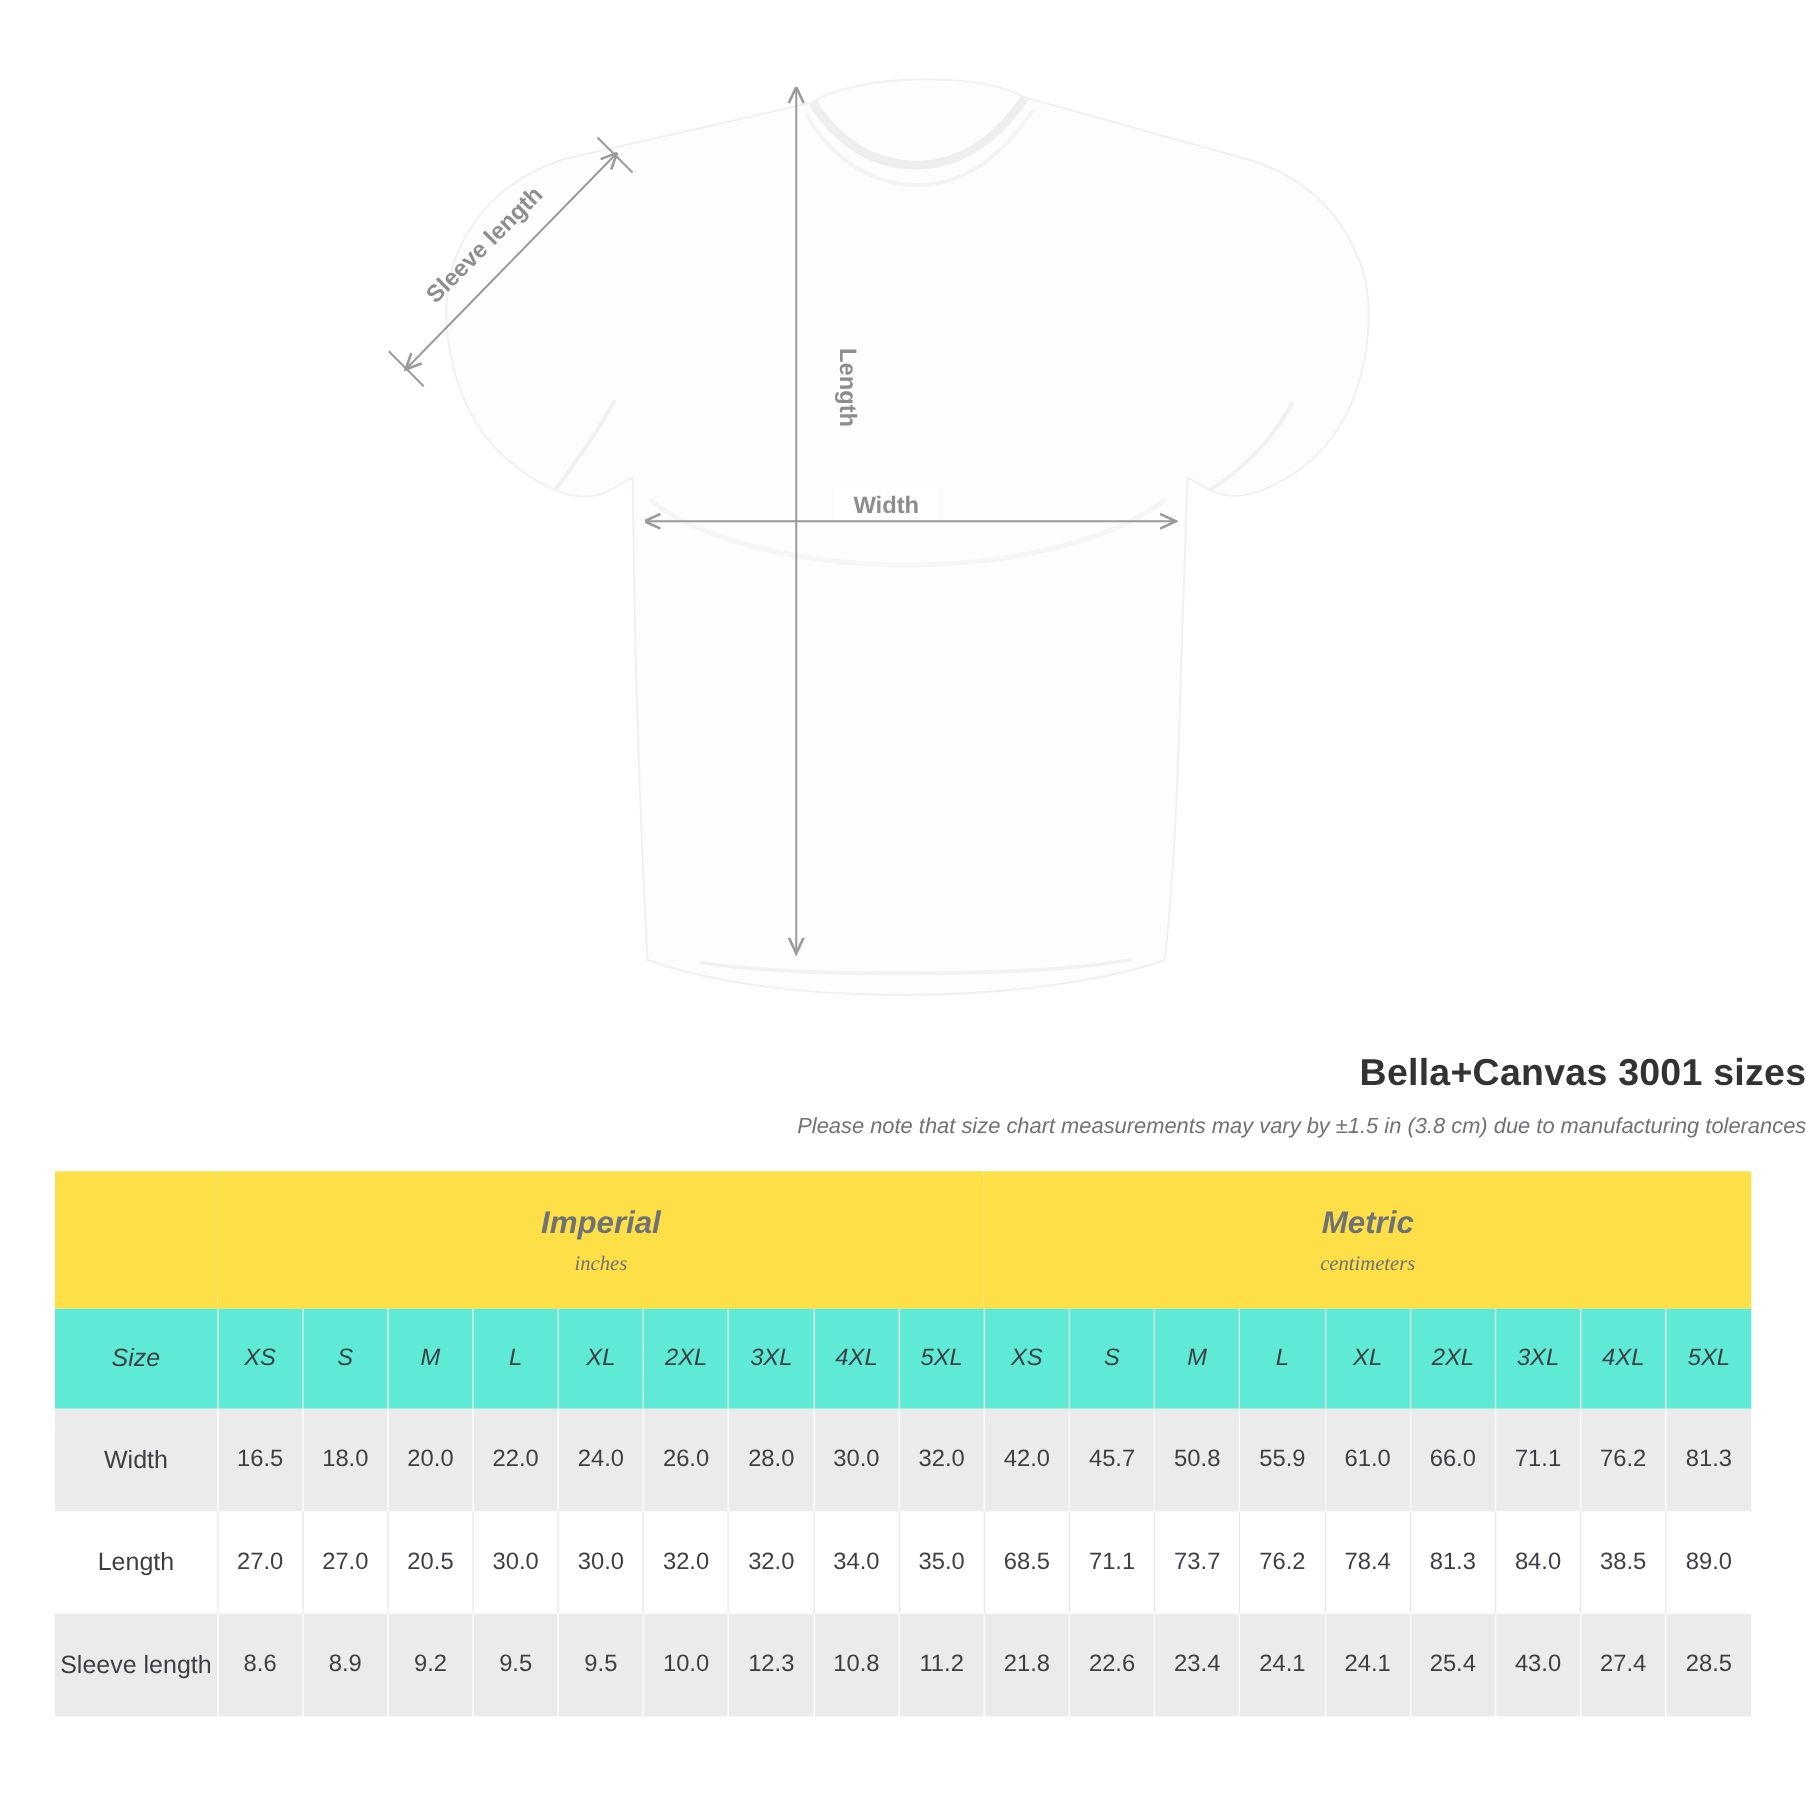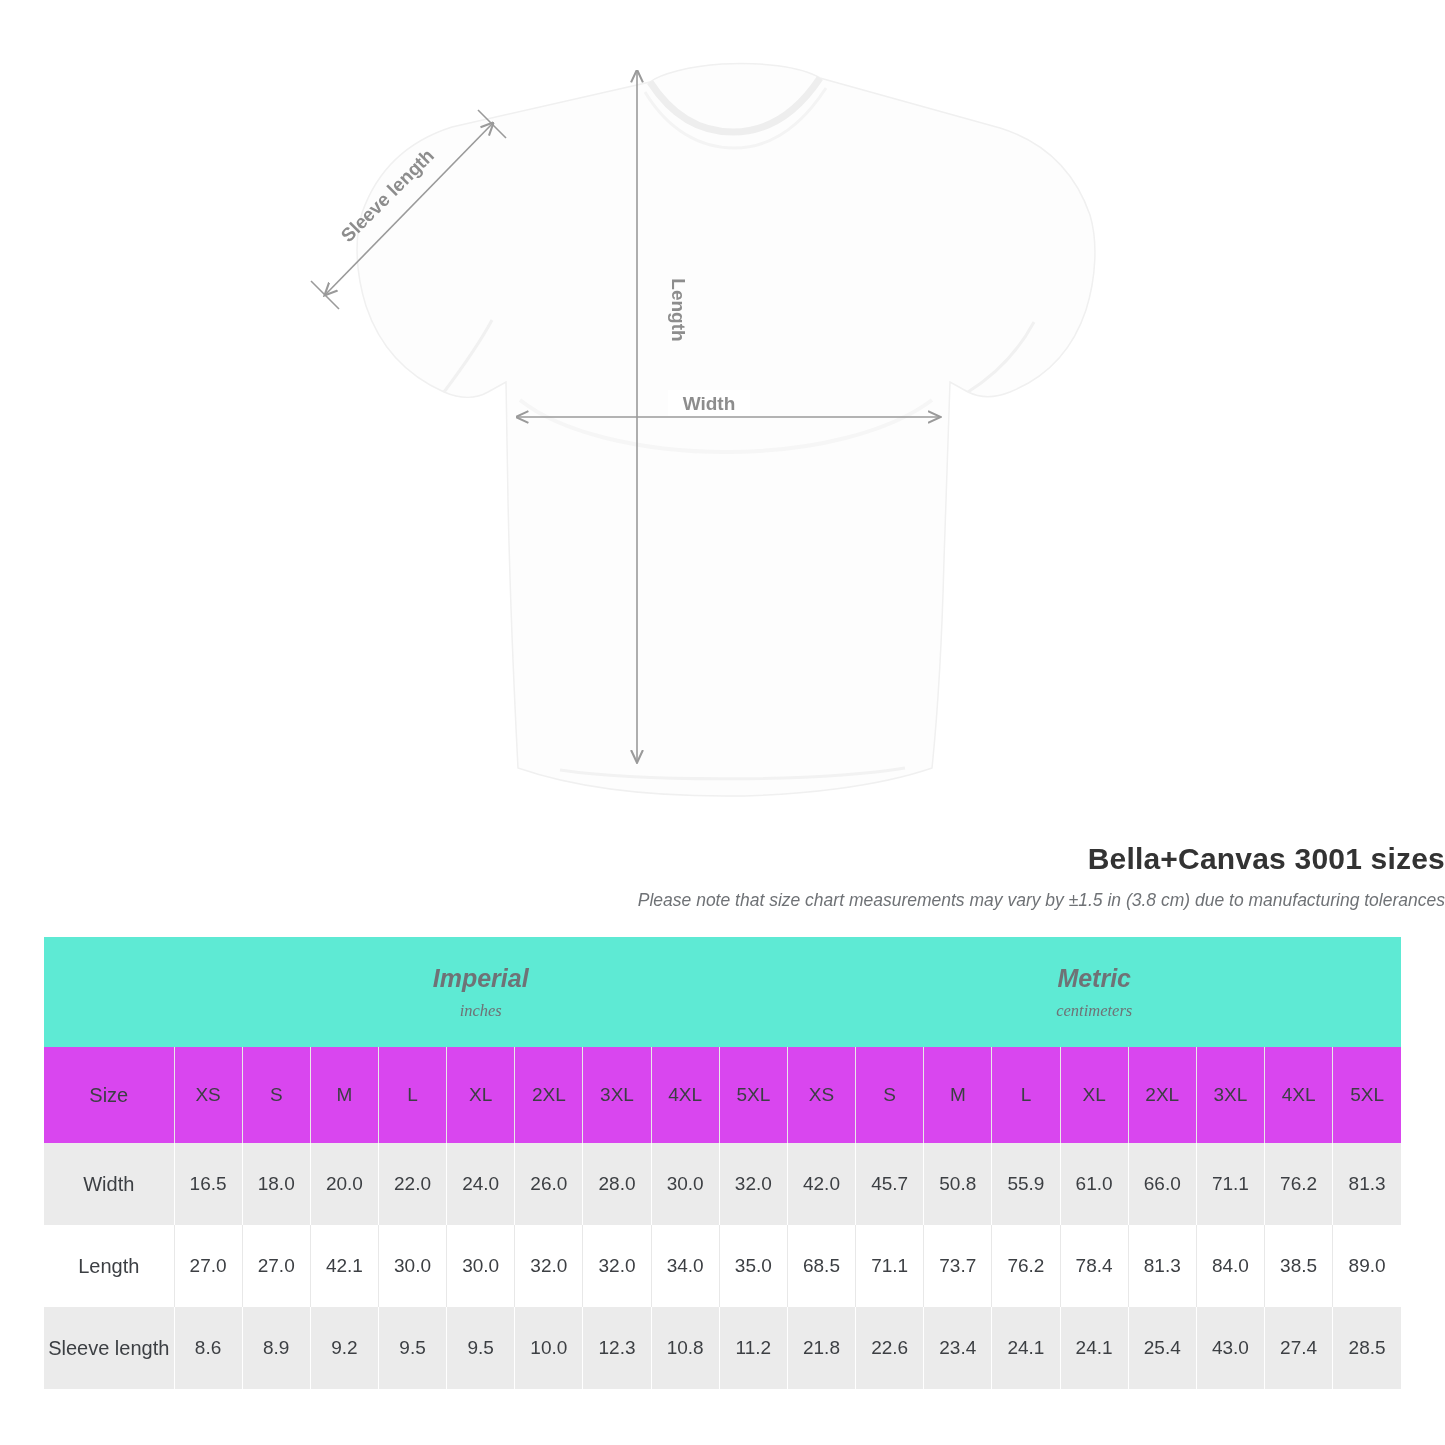--- a/index.html
+++ b/index.html
@@ -56,43 +56,44 @@
   }
   table.size-table td, table.size-table th {
     text-align: center;
     vertical-align: middle;
     font-weight: normal;
     padding: 0;
   }
   
   .unit-row td {
     height: 110px;
-    background: #5eead4;
+    background: #fde047;
   }
   .unit-name {
     font-size: 25px;
     font-style: italic;
     font-weight: bold;
     color: #6f7276;
     line-height: 1.25;
   }
   .unit-sub {
     font-size: 16.5px;
     font-style: italic;
     color: #6f7276;
     margin-top: 6px;
     font-family: Liberation Serif, serif;
   }
   .size-row td {
-    height: 96px;
-    background: #d946ef;
+    height: 80px;
+    background: #5eead4;
     font-size: 19px;
     font-weight: bold;
     color: #3c3f43;
     border-right: 1px solid #e8e8e8;
+    font-style: italic;
   }
   .size-row td:last-child { border-right: none; }
   .size-row td.rowlabel { border-right: 1px solid #e8e8e8; }
 
   .data-row td {
     height: 82px;
     font-size: 19px;
     color: #3c3f43;
     border-right: 1px solid #ffffff;
   }
@@ -260,21 +261,21 @@
           <td>66.0</td>
           <td>71.1</td>
           <td>76.2</td>
           <td>81.3</td>
         </tr>
 
         <tr class="data-row plain">
           <td class="rowlabel">Length</td>
           <td>27.0</td>
           <td>27.0</td>
-          <td>42.1</td>
+          <td>20.5</td>
           <td>30.0</td>
           <td>30.0</td>
           <td>32.0</td>
           <td>32.0</td>
           <td>34.0</td>
           <td>35.0</td>
           <td>68.5</td>
           <td>71.1</td>
           <td>73.7</td>
           <td>76.2</td>

